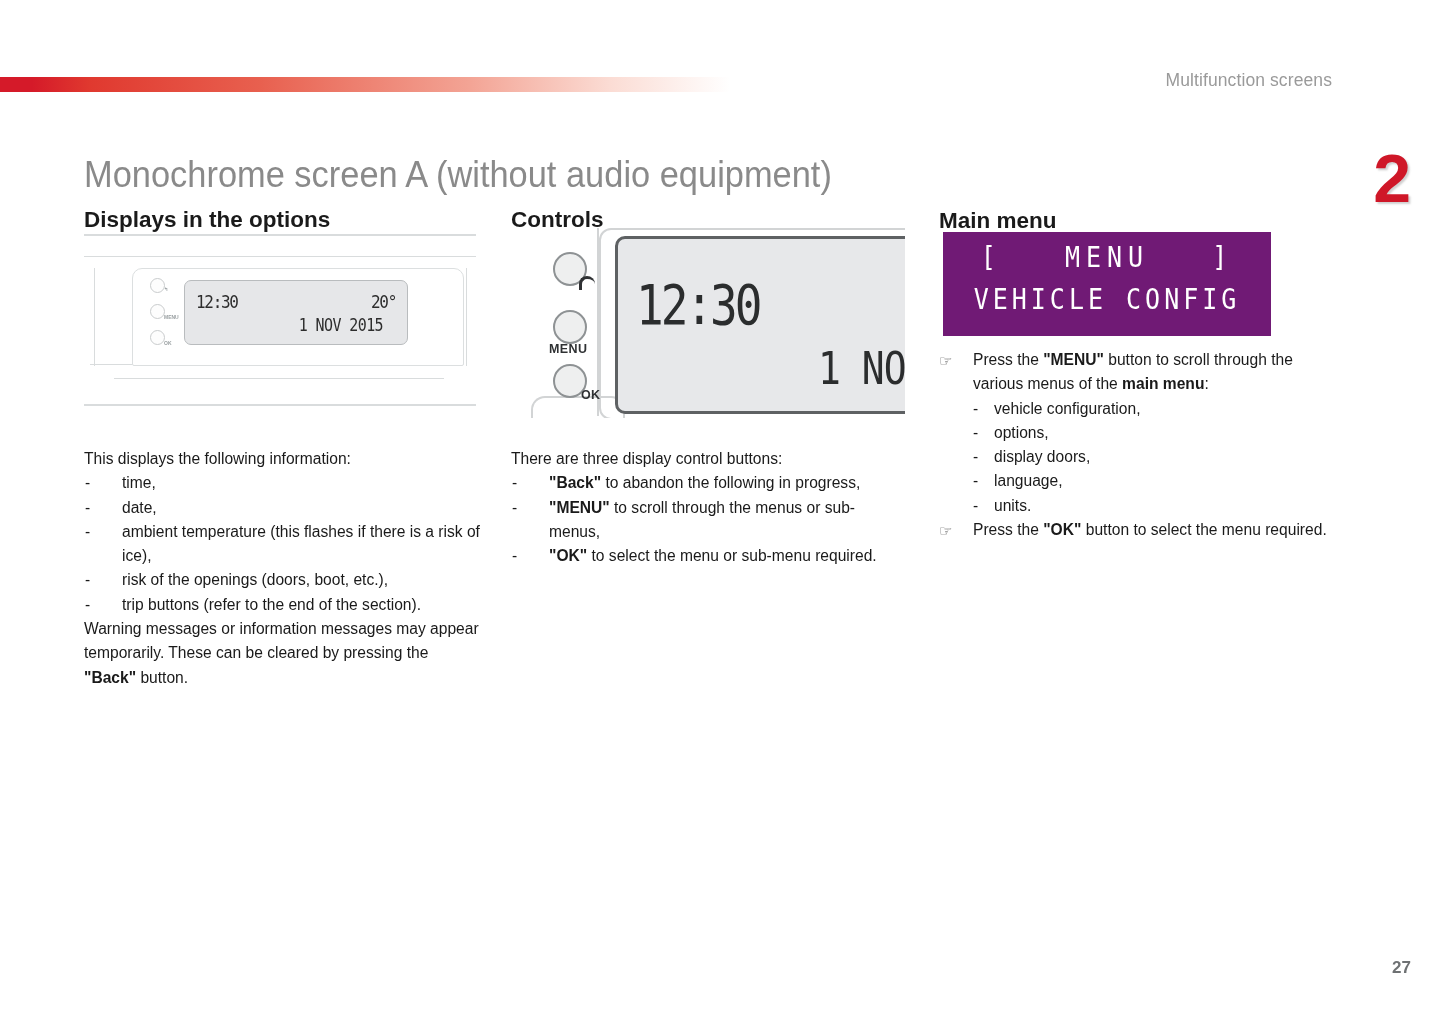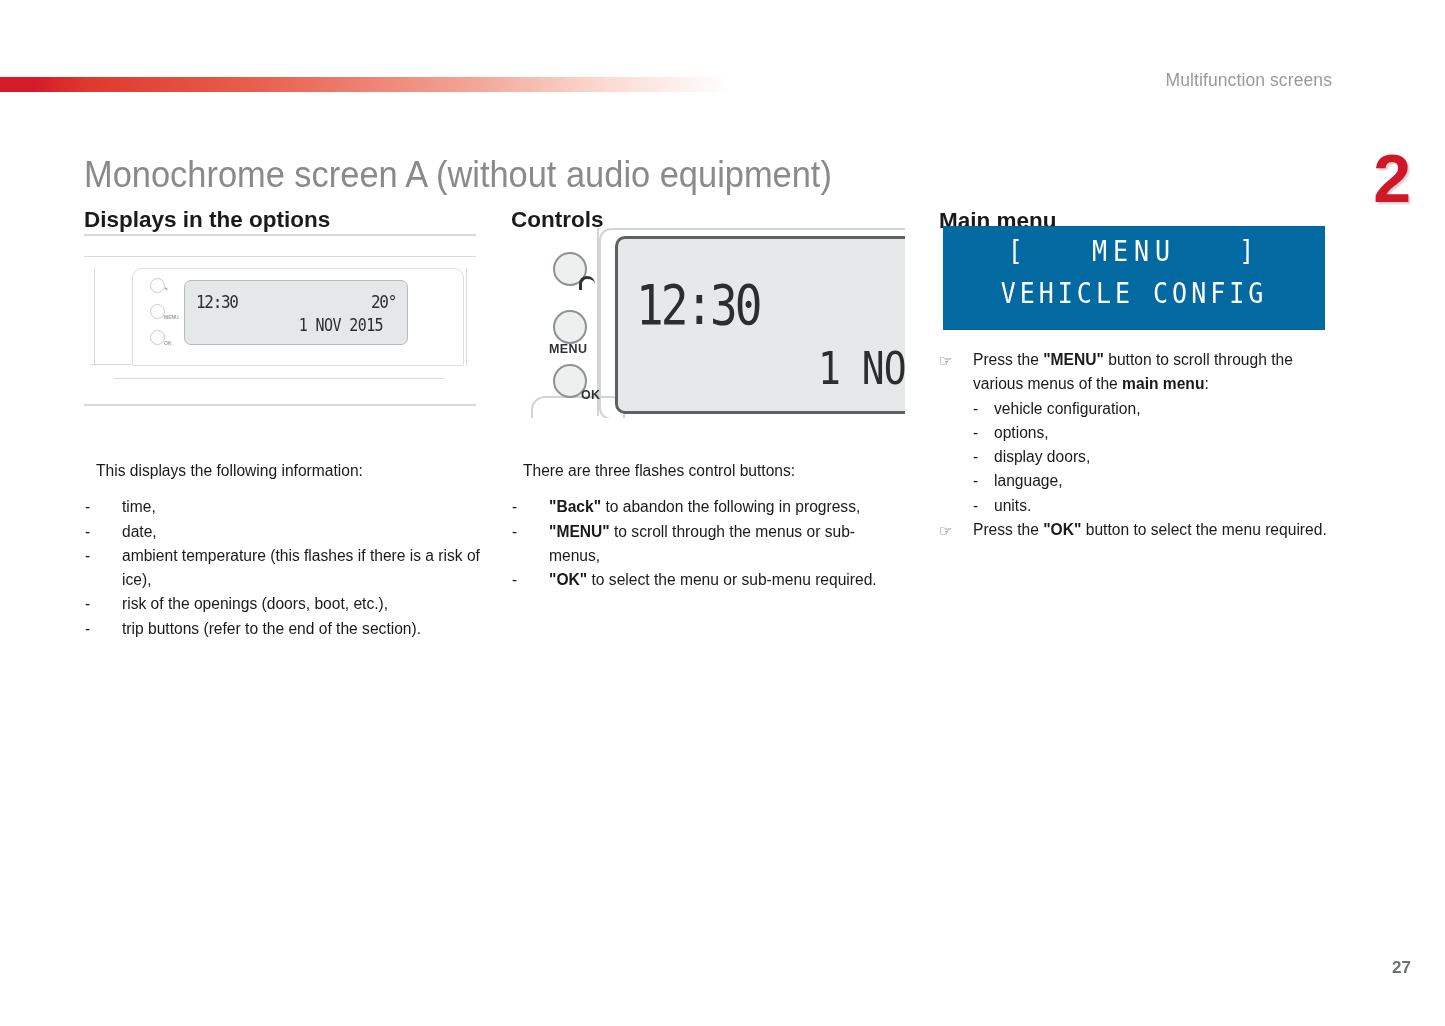--- a/index.html
+++ b/index.html
@@ -83,21 +83,21 @@
   .body-text {
     position: absolute;
     font-size: 15.6px;
     line-height: 24.3px;
     color: #1a1a1a;
   }
   #text-col1 { left: 84px;  top: 447px; width: 400px; }
   #text-col2 { left: 511px; top: 447px; width: 395px; }
   #text-col3 { left: 939px; top: 348px; width: 400px; }
 
-  .body-text p { margin: 12px; }
+  .body-text p { margin: 0; }
 
   ul.dashlist {
     list-style: none;
     margin: 0;
     padding: 0;
   }
   ul.dashlist > li {
     position: relative;
     padding-left: 38px;
     margin: 0;
@@ -346,24 +346,24 @@
     height: 40px;
     border: 2px solid #d2d4d5;
     border-radius: 14px 14px 0 0;
     border-bottom: none;
   }
 
   
   #fig-mainmenu {
     position: absolute;
     left: 943px;
-    top: 226px;
-    width: 382px;
+    top: 232px;
+    width: 328px;
     height: 104px;
-    background: #0369a1;
+    background: #701a75;
   }
   #fig-mainmenu .mm-line1,
   #fig-mainmenu .mm-line2 {
     position: absolute;
     left: 0;
     width: 100%;
     text-align: center;
     font-family: "DejaVu Sans Mono", monospace;
     color: #ffffff;
     white-space: pre;
@@ -460,24 +460,25 @@
 
 <div class="body-text" id="text-col1">
   <p>This displays the following information:</p>
   <ul class="dashlist">
     <li><span class="dash">-</span><span>time,</span></li>
     <li><span class="dash">-</span><span>date,</span></li>
     <li><span class="dash">-</span><span>ambient temperature (this flashes if there is a risk of ice),</span></li>
     <li><span class="dash">-</span><span>risk of the openings (doors, boot, etc.),</span></li>
     <li><span class="dash">-</span><span>trip buttons (refer to the end of the section).</span></li>
   </ul>
+  <p><span>Warning messages or information messages may appear temporarily. These can be cleared by pressing the </span><b>"Back"</b><span> button.</span></p>
 </div>
 
 <div class="body-text" id="text-col2">
-  <p>There are three flashes control buttons:</p>
+  <p>There are three display control buttons:</p>
   <ul class="dashlist">
     <li><span class="dash">-</span><b>"Back"</b><span> to abandon the following in progress,</span></li>
     <li><span class="dash">-</span><b>"MENU"</b><span> to scroll through the menus or sub-menus,</span></li>
     <li><span class="dash">-</span><b>"OK"</b><span> to select the menu or sub-menu required.</span></li>
   </ul>
 </div>
 
 <div class="body-text" id="text-col3">
   <ul class="handlist">
     <li>

